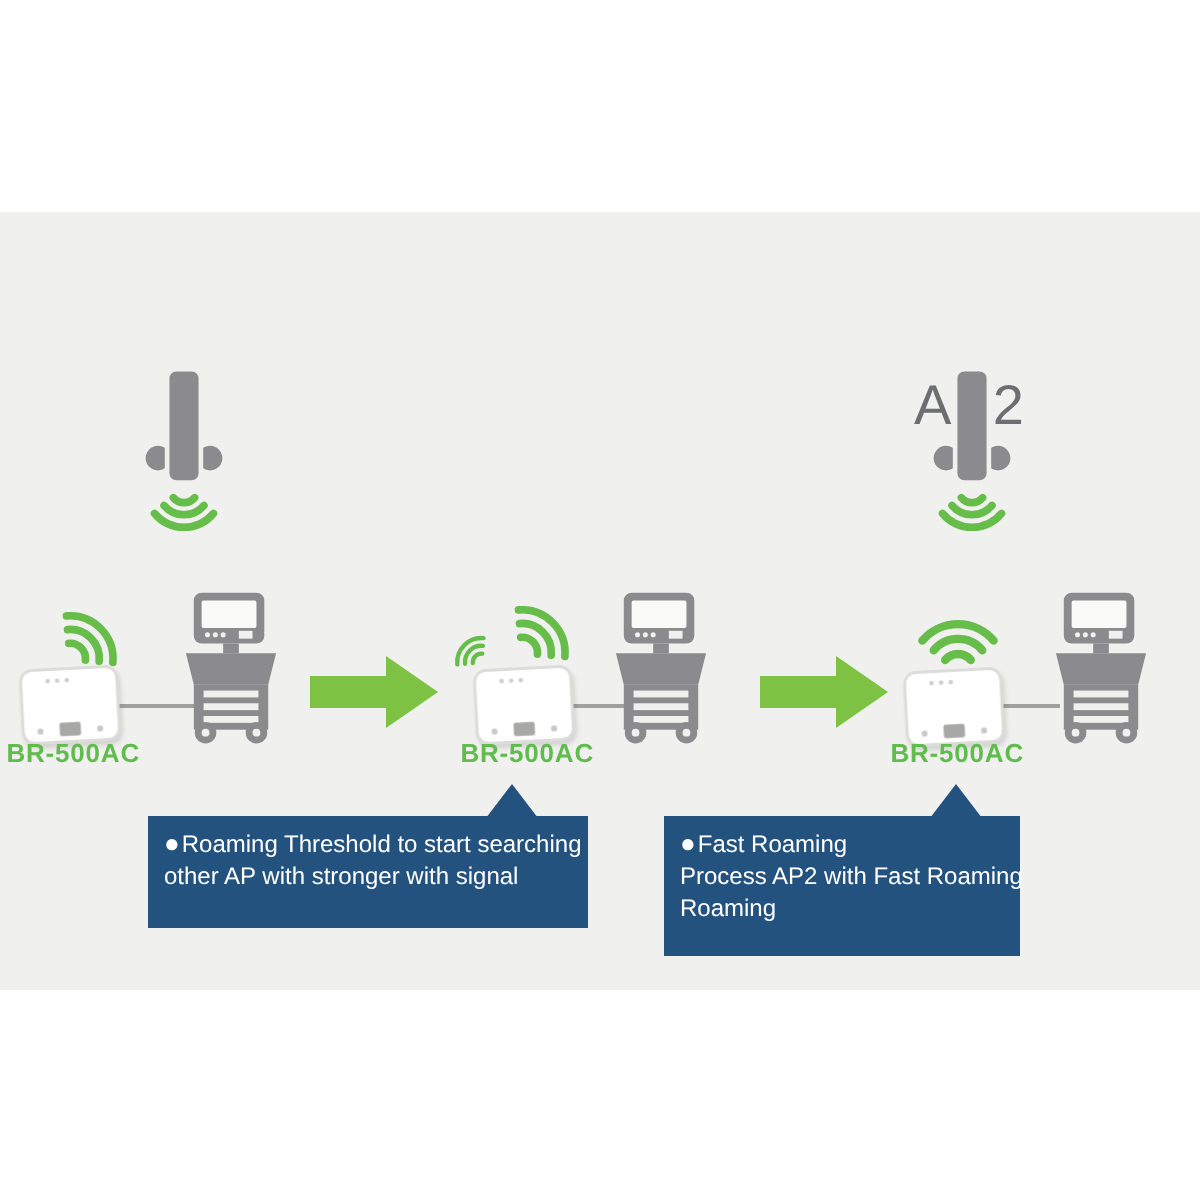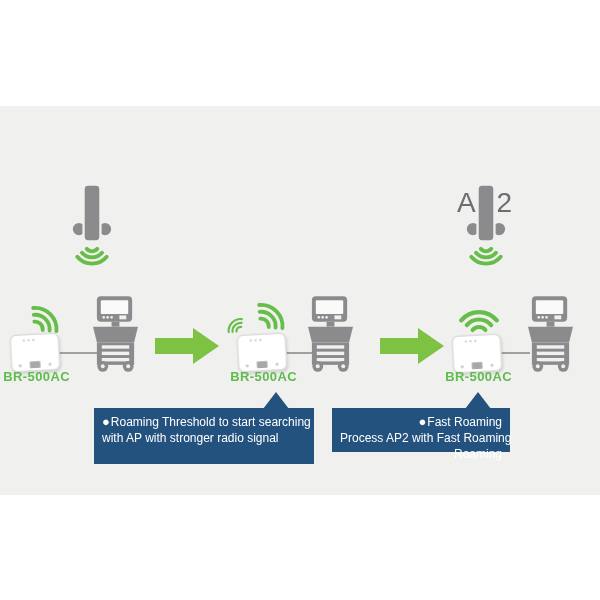--- a/index.html
+++ b/index.html
@@ -206,25 +206,25 @@
       <rect class="panel-fill" x="10" y="50" width="28" height="3.5"></rect>
       <rect class="panel-fill" x="10" y="56.5" width="28" height="3.5"></rect>
       <rect class="panel-fill" x="10" y="63" width="28" height="3.5"></rect>
       <circle class="gray-fill" cx="11" cy="71.5" r="5.5"></circle>
       <circle class="panel-fill" cx="11" cy="71.5" r="2"></circle>
       <circle class="gray-fill" cx="37" cy="71.5" r="5.5"></circle>
       <circle class="panel-fill" cx="37" cy="71.5" r="2"></circle>
     </svg>
   </div>
 
-  <div class="callout" style="left:94px;width:220px;height:56px;">
+  <div class="callout" style="left:74px;width:220px;height:56px;">
     <div class="tip" style="left:169px;"></div>
     <div class="line"><span class="bullet">●</span><span>Roaming Threshold to start searching</span></div>
-    <div class="line">with AP with stronger radio signal</div>
-  </div>
-
-  <div class="callout" style="left:332px;width:178px;height:44px;text-align:right;">
+    <div class="line">other AP with stronger with signal</div>
+  </div>
+
+  <div class="callout" style="left:332px;width:178px;height:70px;">
     <div class="tip" style="left:133px;"></div>
     <div class="line"><span class="bullet">●</span><span>Fast Roaming</span></div>
     <div class="line">Process AP2 with Fast Roaming</div>
     <div class="line">Roaming</div>
   </div>
 </div>
 
 </body></html>

